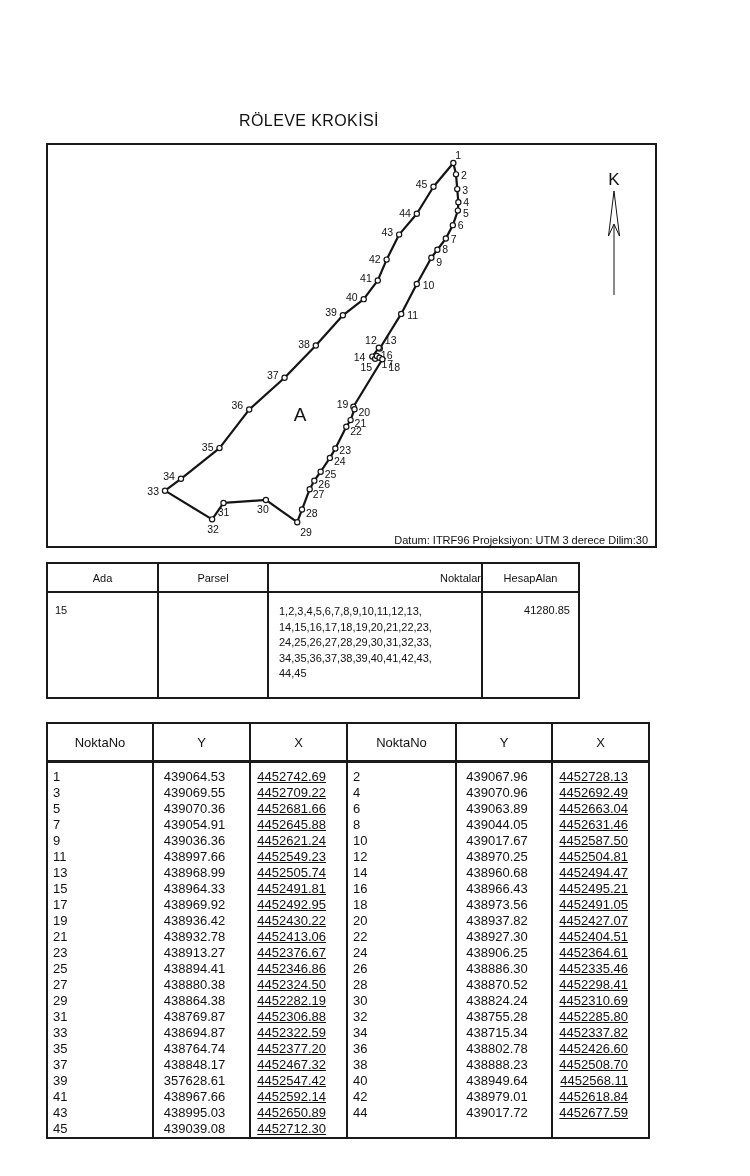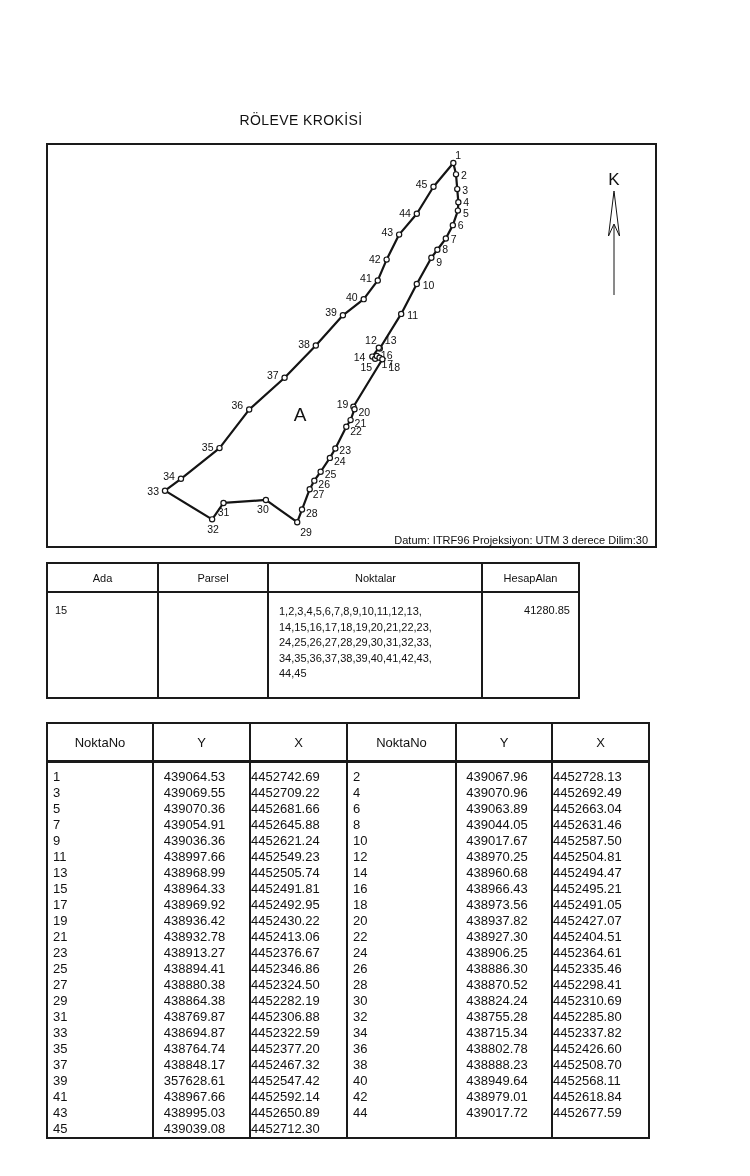--- a/index.html
+++ b/index.html
@@ -5,51 +5,51 @@
   html,body{margin:0;padding:0;background:#e8e8e8;}
   .page{position:relative;width:750px;height:1176px;background:#ffffff;
         font-family:"Liberation Sans",sans-serif;color:#111;overflow:hidden;}
 
   
   .meta{position:absolute;left:40px;top:40px;font-size:11.5px;line-height:14.5px;}
   .meta-label{display:inline-block;width:94px;}
   .meta-colon{display:inline-block;width:9px;}
 
   
-  .doc-title{position:absolute;top:112px;left:4px;width:594px;text-align:center;
-             font-size:14px;letter-spacing:0.4px;}
+  .doc-title{position:absolute;top:112px;left:12px;width:594px;text-align:center;
+             font-size:16px;letter-spacing:0.4px;}
 
   
   .sketch-box{position:absolute;left:46px;top:143px;width:607px;height:401px;
               border:2px solid #1a1a1a;}
   .sketch-box svg{position:absolute;left:0;top:0;}
   .datum{position:absolute;right:7px;bottom:0;font-size:11px;}
 
   
   table{border-collapse:collapse;table-layout:fixed;border-radius:26px;}
   .parcel-table{position:absolute;left:46px;top:562px;width:532px;font-size:11px;}
   .parcel-table th,.parcel-table td{border:2px solid #1a1a1a;}
   .parcel-table th{height:27px;font-weight:normal;text-align:center;padding:0;}
-  .parcel-table th.h-noktalar{text-align:center;padding-left:1px;}
+  .parcel-table th.h-noktalar{text-align:right;padding-left:1px;}
   .parcel-table td{height:92px;vertical-align:top;padding-top:11px;}
   .parcel-table td.ada{padding-left:7px;}
   .parcel-table td.noktalar{padding-left:10px;line-height:15.6px;white-space:pre-line;margin-left:8px;}
   .parcel-table td.hesap{text-align:right;padding-right:8px;}
 
   
   .coord-table{position:absolute;left:46px;top:722px;width:602px;font-size:13px;
                border:2px solid #1a1a1a;}
   .coord-table th{border:2px solid #1a1a1a;border-bottom:3px solid #1a1a1a;
                   height:34px;font-weight:normal;text-align:center;}
   .coord-table td{border-left:2px solid #1a1a1a;border-right:2px solid #1a1a1a;
                   height:16px;line-height:16px;padding:0;}
   .coord-table tbody tr:first-child td{padding-top:6px;}
   .coord-table td.c-no{text-align:left;padding-left:5px;}
   .coord-table td.c-y{text-align:center;padding-right:14px;}
-  .coord-table td.c-x{text-align:left;padding-right:20px;}
+  .coord-table td.c-x{text-align:right;padding-right:20px;text-decoration:underline;}
 </style>
 </head>
 <body>
 
 <div class="page">
 
 
   <div class="doc-title">RÖLEVE KROKİSİ</div>
 
   <div class="sketch-box">

